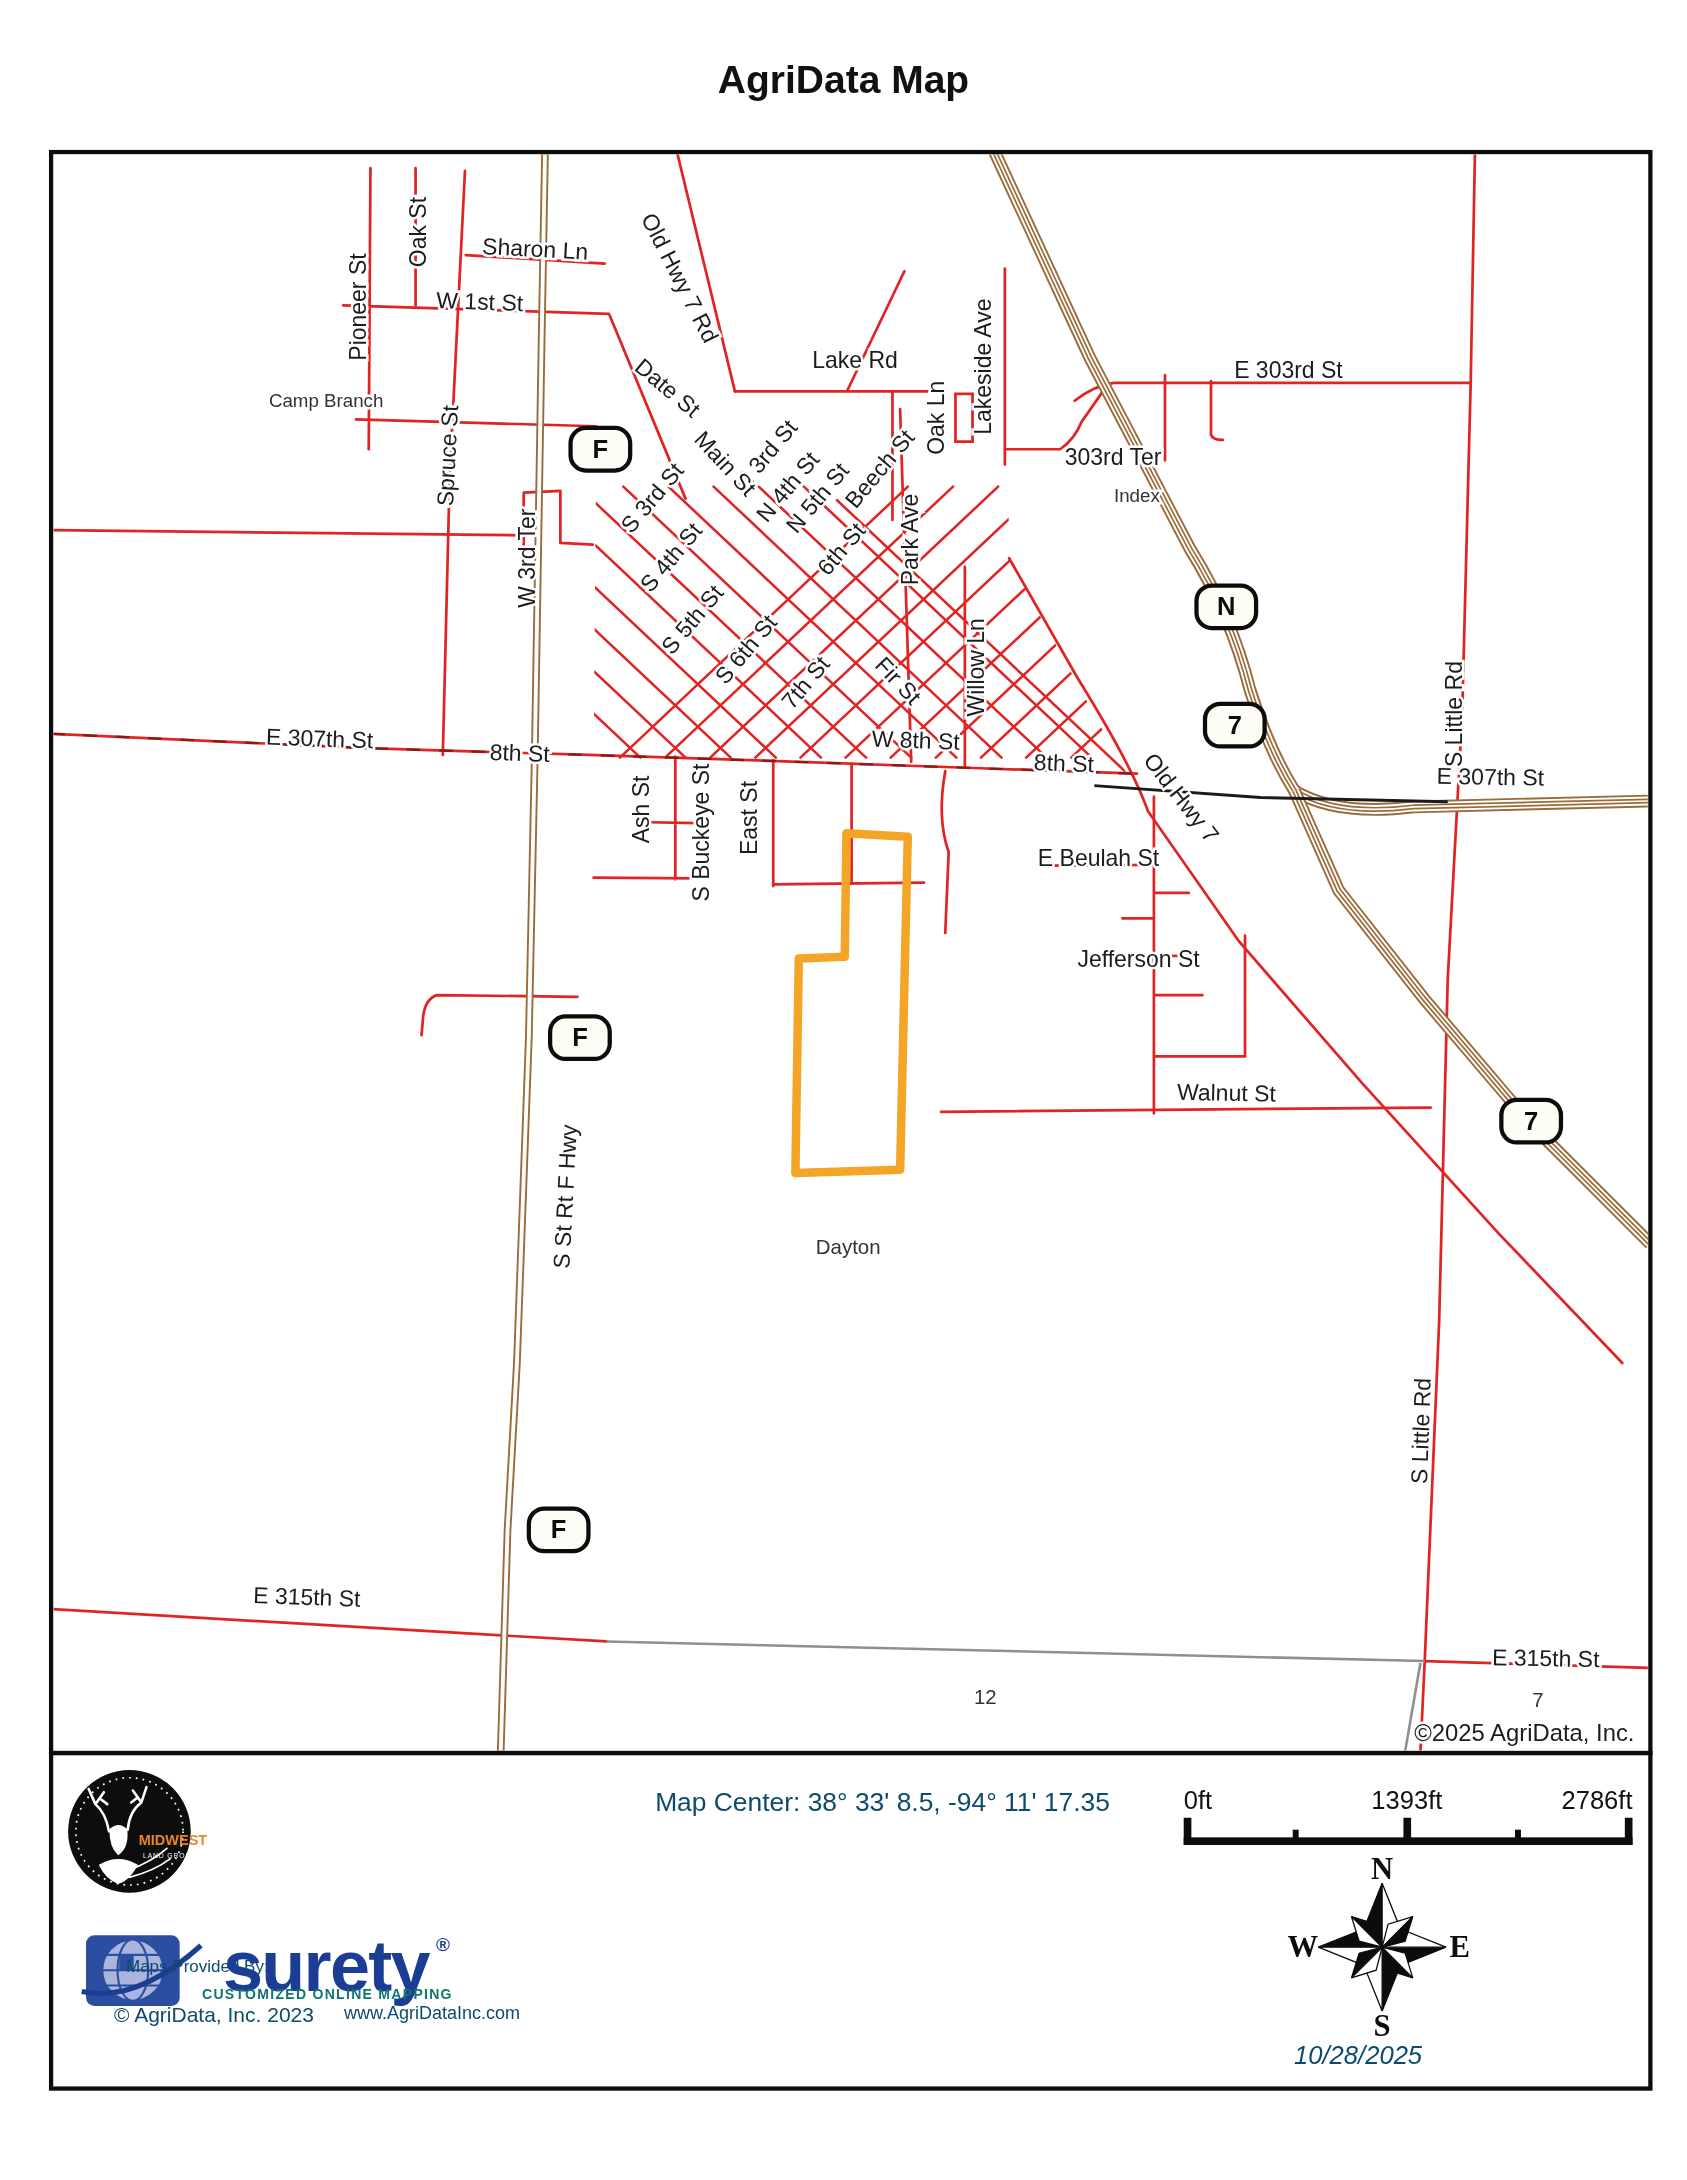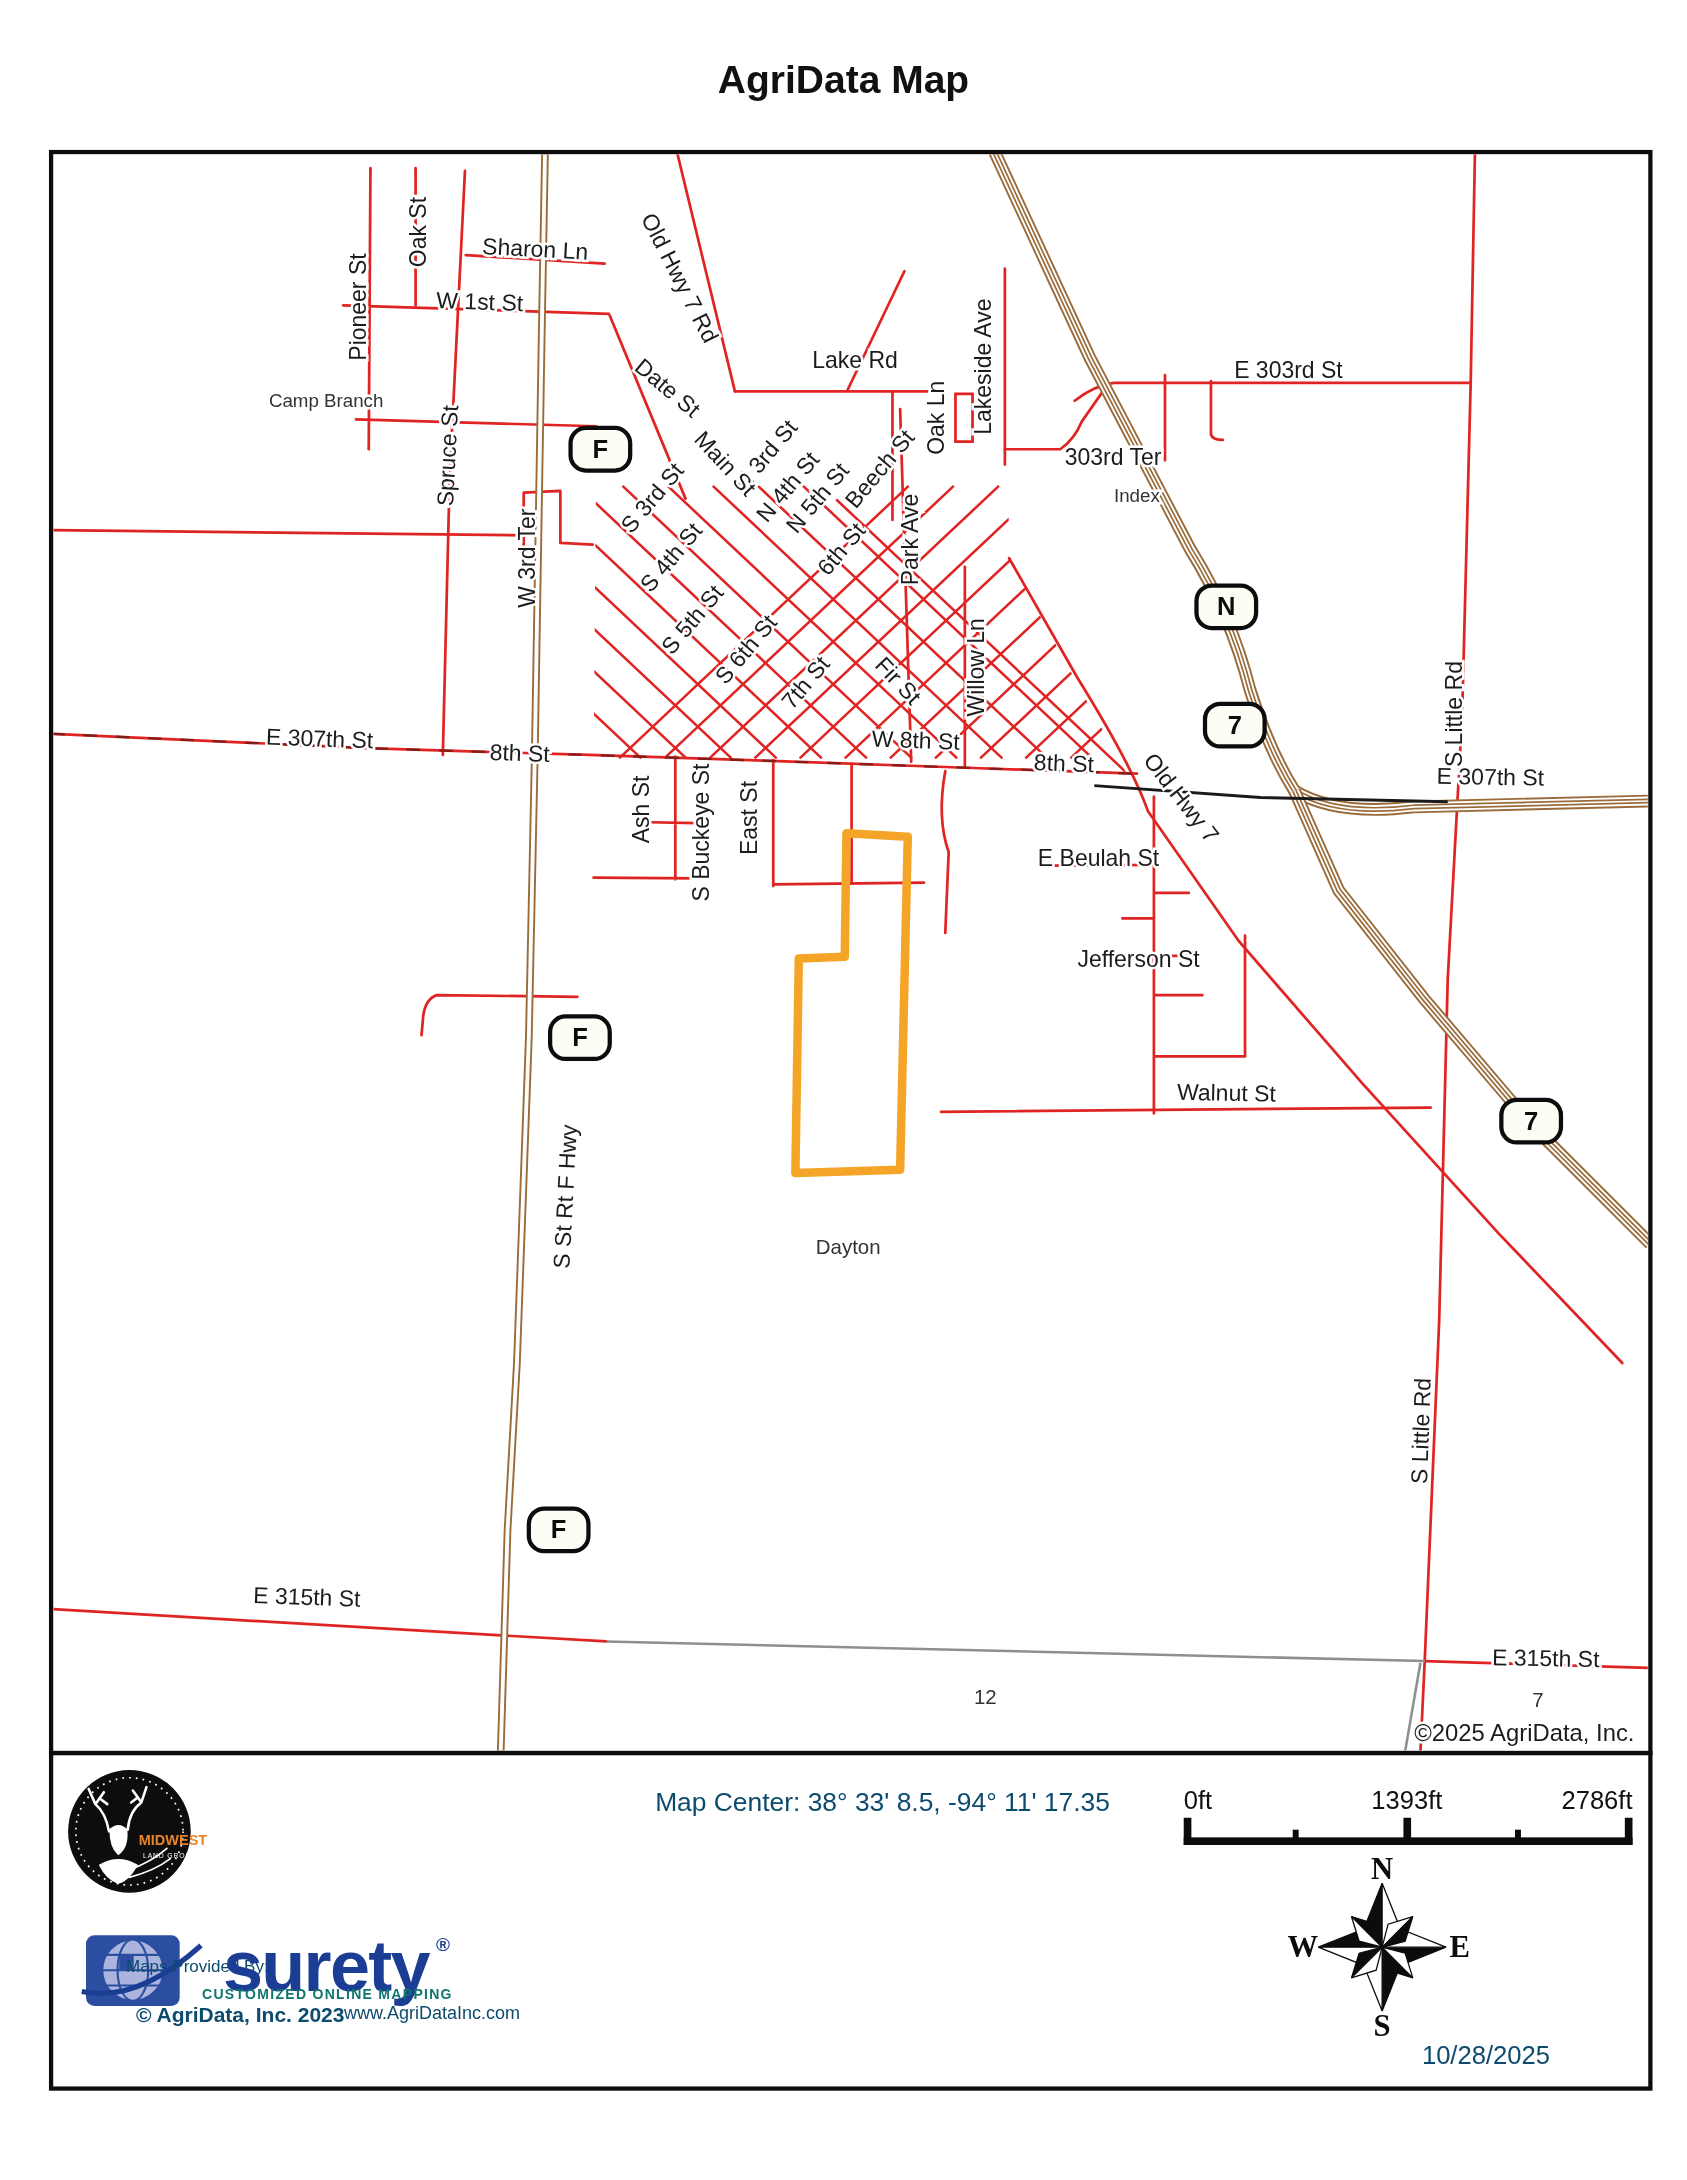--- a/index.html
+++ b/index.html
@@ -261,18 +261,18 @@
   </svg>
 
   <div class="footer-text" style="left:0;top:1787px;width:1687px;text-align:center;font-size:26.4px;">Map Center: 38° 33' 8.5,  -94° 11' 17.35</div>
 
   <div class="footer-text" style="left:87px;top:1957px;font-size:17px;">Maps Provided By:</div>
 
   <div id="surety-word">surety</div>
   <div id="surety-reg">®</div>
   <div id="surety-tagline">CUSTOMIZED ONLINE MAPPING</div>
 
-  <div class="footer-text" style="left:97px;top:2003px;font-size:21px;font-weight:bold;">© AgriData, Inc. 2023</div>
+  <div class="footer-text" style="left:75px;top:2003px;font-size:21px;">© AgriData, Inc. 2023</div>
   <div class="footer-text" style="left:305px;top:2003px;font-size:18px;">www.AgriDataInc.com</div>
 
-  <div class="footer-text" style="left:1255px;top:2041px;width:256px;text-align:right;font-size:25.6px;">10/28/2025</div>
+  <div class="footer-text" style="left:1255px;top:2041px;width:256px;text-align:left;font-size:25.6px;font-style:italic;">10/28/2025</div>
 </div>
 
 
 </body></html>

